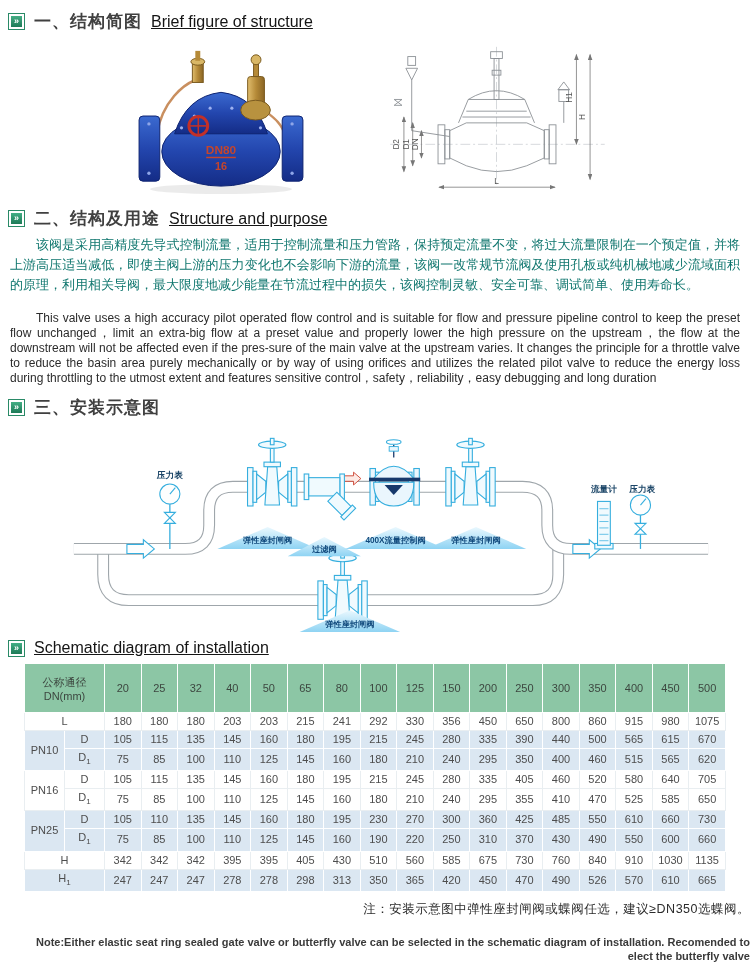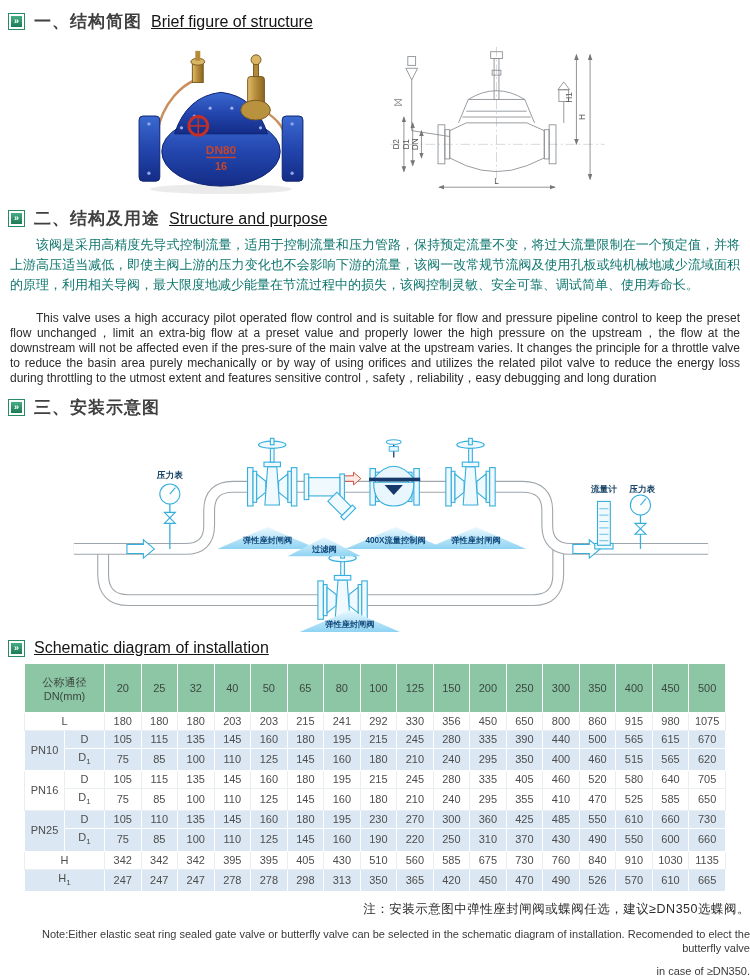--- a/index.html
+++ b/index.html
@@ -20,21 +20,21 @@
   table.dim-table th{background:#8cc6a5;border:1px solid #fff;font-weight:normal;color:#3c463f;
        height:48px;padding:0;text-align:center;}
   table.dim-table td{height:17px;line-height:17px;padding:0;text-align:center;}
   tr.blue td{background:#dbe7f2;border:1px solid #fff;}
   tr.white td{background:#fff;border:1px solid #e9eef1;}
   table.dim-table{border:1px solid #14532d;}
   td.grp,td.lbl{color:#4d4d4d;}
   sub{font-size:8px;}
   .notes{margin:9px 0 0 14px;text-align:right;}
   .note-zh{font-size:12.5px;color:#2b2b2b;letter-spacing:.5px;}
-  .note-en{font-size:11px;color:#3a3a3a;margin-top:9px;line-height:14px;}
+  .note-en{font-size:11px;color:#3a3a3a;margin-top:17px;line-height:14px;font-weight:bold;}
   .note-en2{margin-left:34px;padding-left:32px;}
   svg text{font-family:"Liberation Sans","DejaVu Sans",sans-serif;}
 </style>
 </head>
 <body>
 
 <div class="page">
 
   <div class="sec-header">
     <span class="sec-icon">

